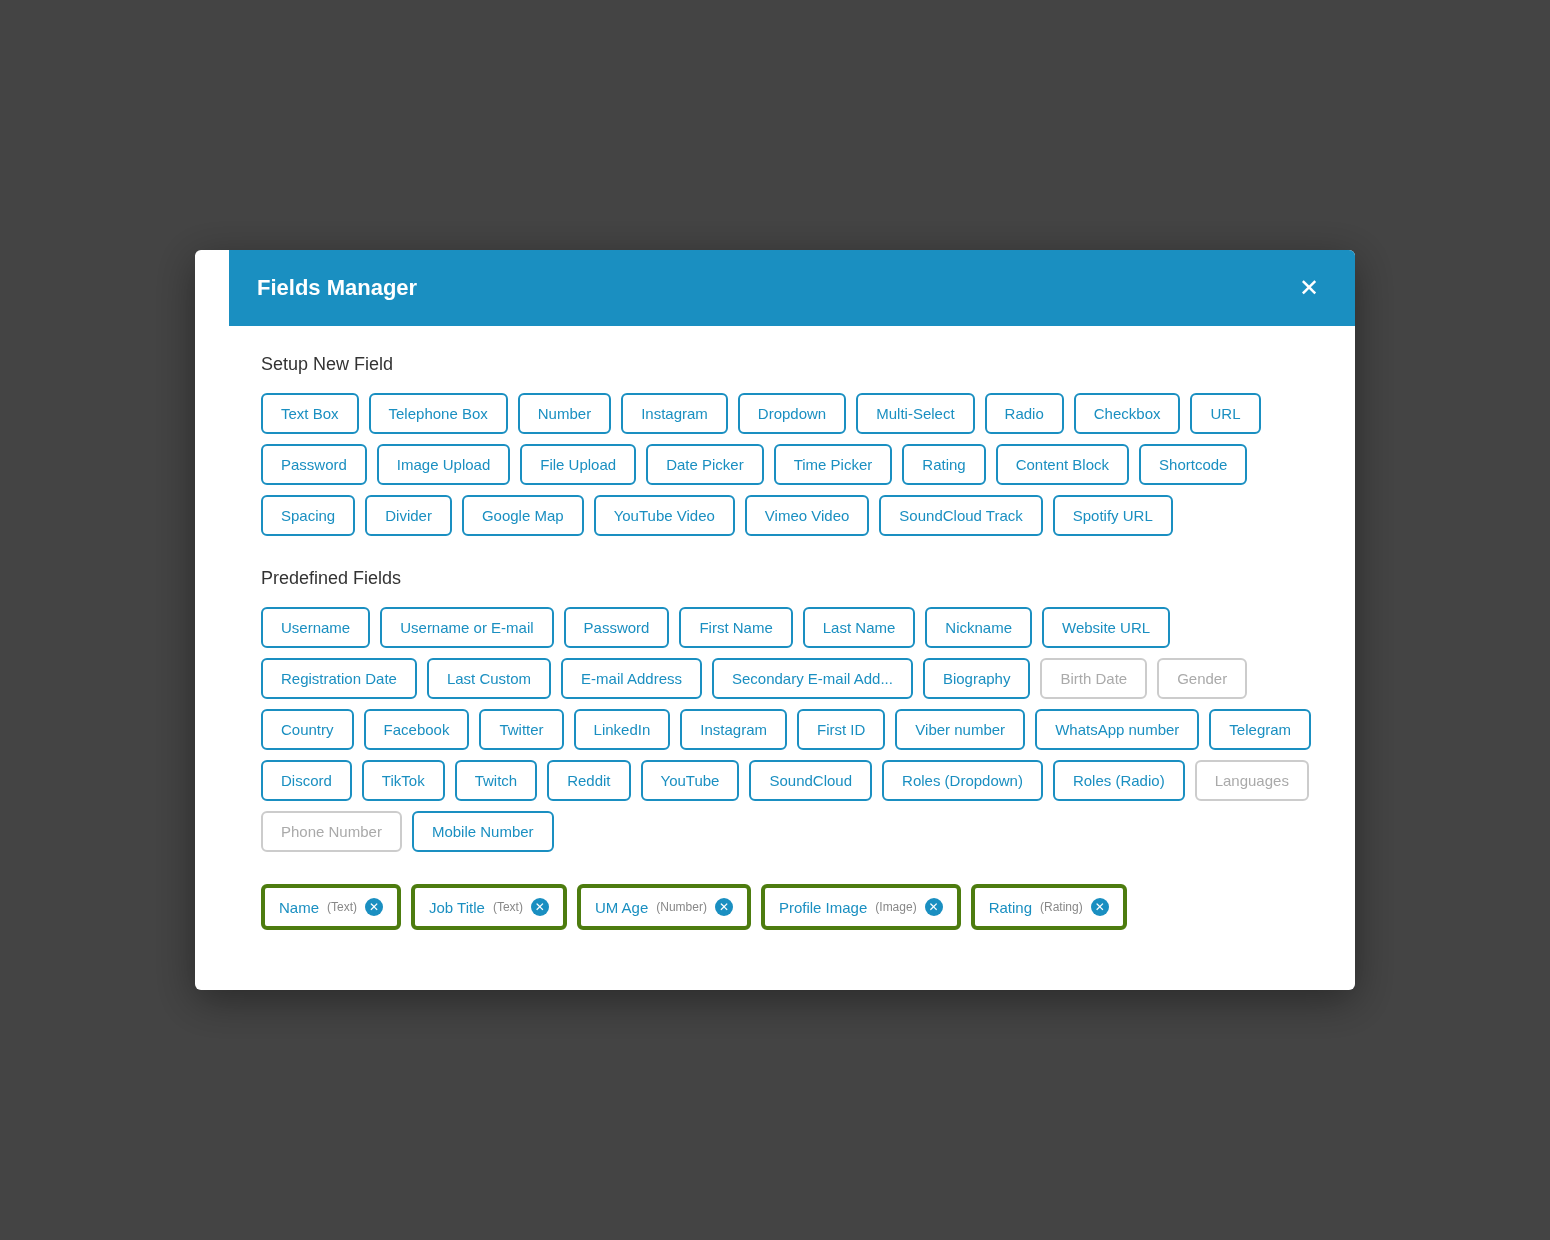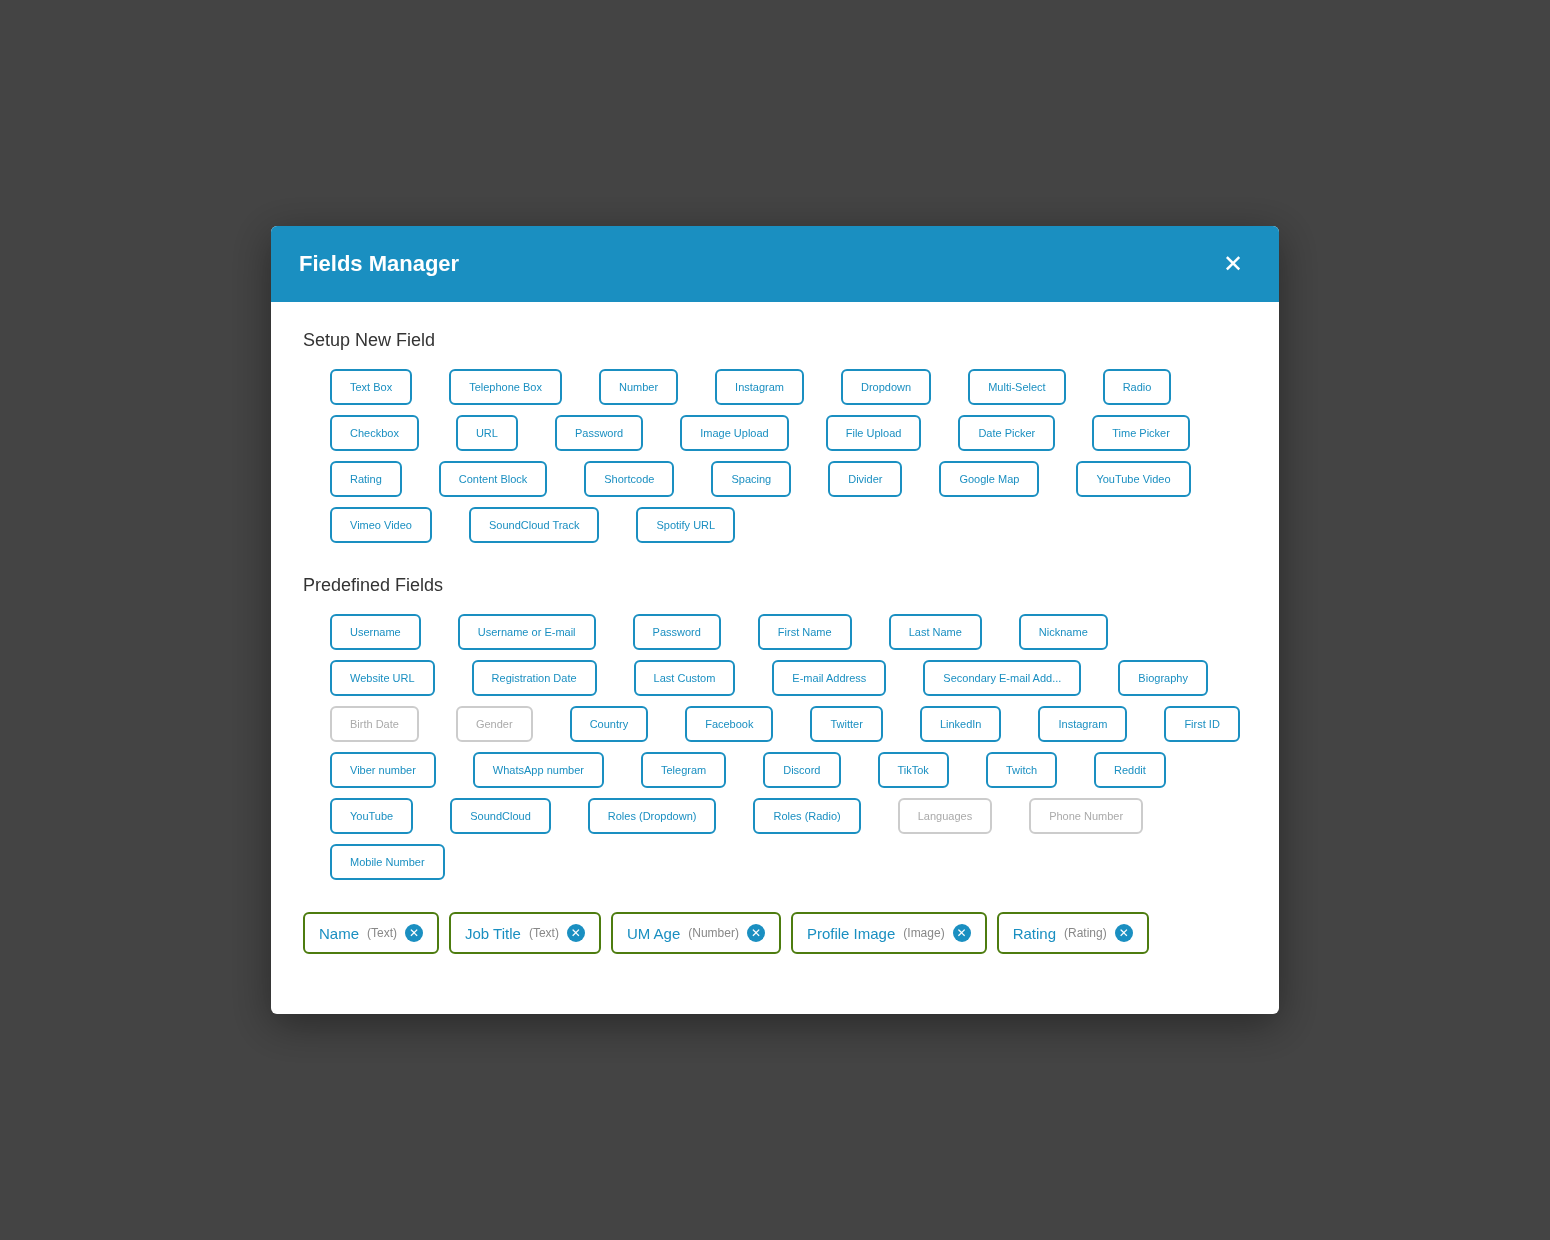--- a/index.html
+++ b/index.html
@@ -15,26 +15,27 @@
       background: rgba(0,0,0,0.5);
       position: fixed;
       inset: 0;
       display: flex;
       justify-content: center;
       align-items: center;
     }
     .modal {
       background: #fff;
       border-radius: 6px;
-      width: 1008px;
+      width: 1160px;
       max-height: 960px;
       overflow: hidden;
       display: flex;
       flex-direction: column;
       box-shadow: 0 10px 40px rgba(0,0,0,0.4);
+      padding-left: 34px;
     }
     .modal-header {
       background: #1a8fc1;
       padding: 22px 28px;
       display: flex;
       justify-content: space-between;
       align-items: center;
       flex-shrink: 0;
     }
     .modal-title {
@@ -69,33 +70,32 @@
       display: flex;
       flex-wrap: wrap;
       gap: 10px;
     }
     .field-btn {
       border: 2px solid #1a8fc1;
       background: #fff;
       color: #1a8fc1;
       border-radius: 6px;
       padding: 10px 18px;
-      font-size: 11px;
+      font-size: 15px;
       cursor: pointer;
       white-space: nowrap;
       transition: background 0.15s, color 0.15s;
-      margin-left: 27px;
     }
     .field-btn.disabled {
       border-color: #ccc;
       color: #aaa;
       cursor: default;
     }
     .field-btn-removable {
-      border: 2px solid #4d7c0f;
+      border: 4px solid #4d7c0f;
       background: #fff;
       color: #1a8fc1;
       border-radius: 6px;
       padding: 10px 14px;
       font-size: 15px;
       cursor: pointer;
       white-space: nowrap;
       display: flex;
       align-items: center;
       gap: 8px;

